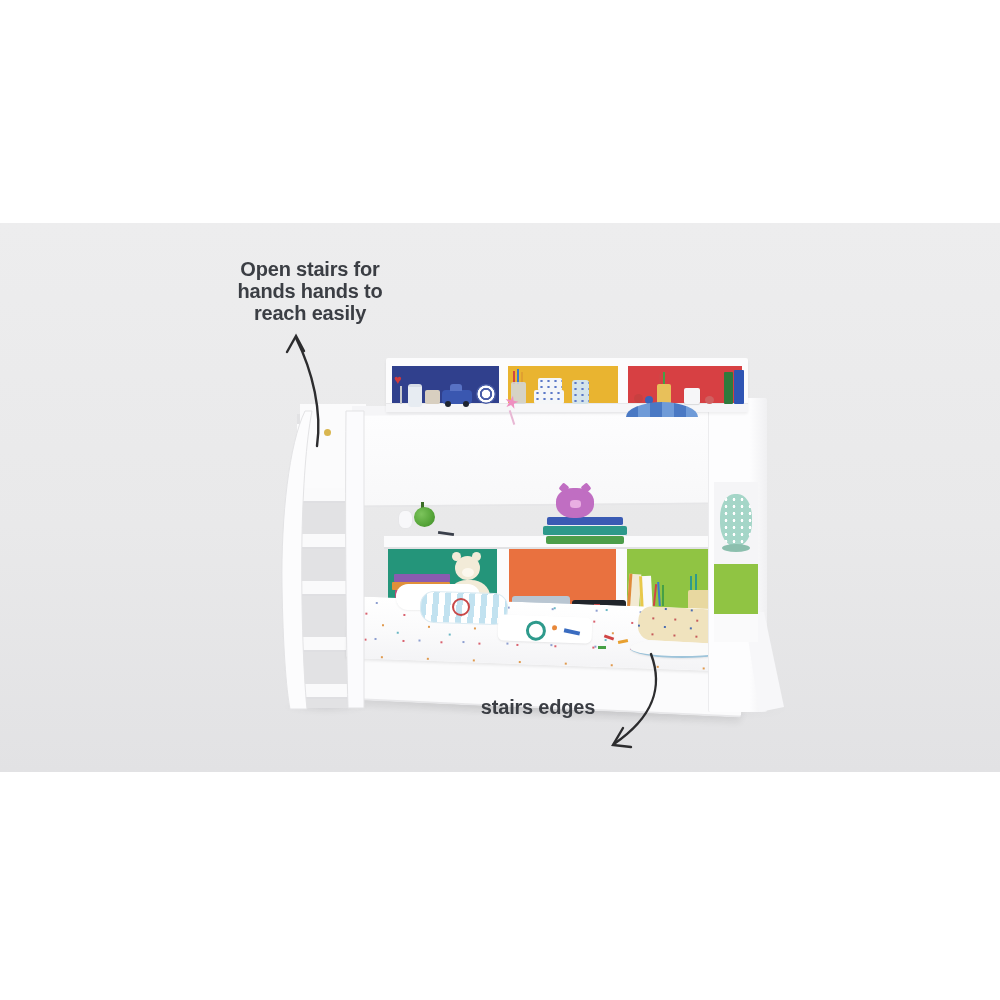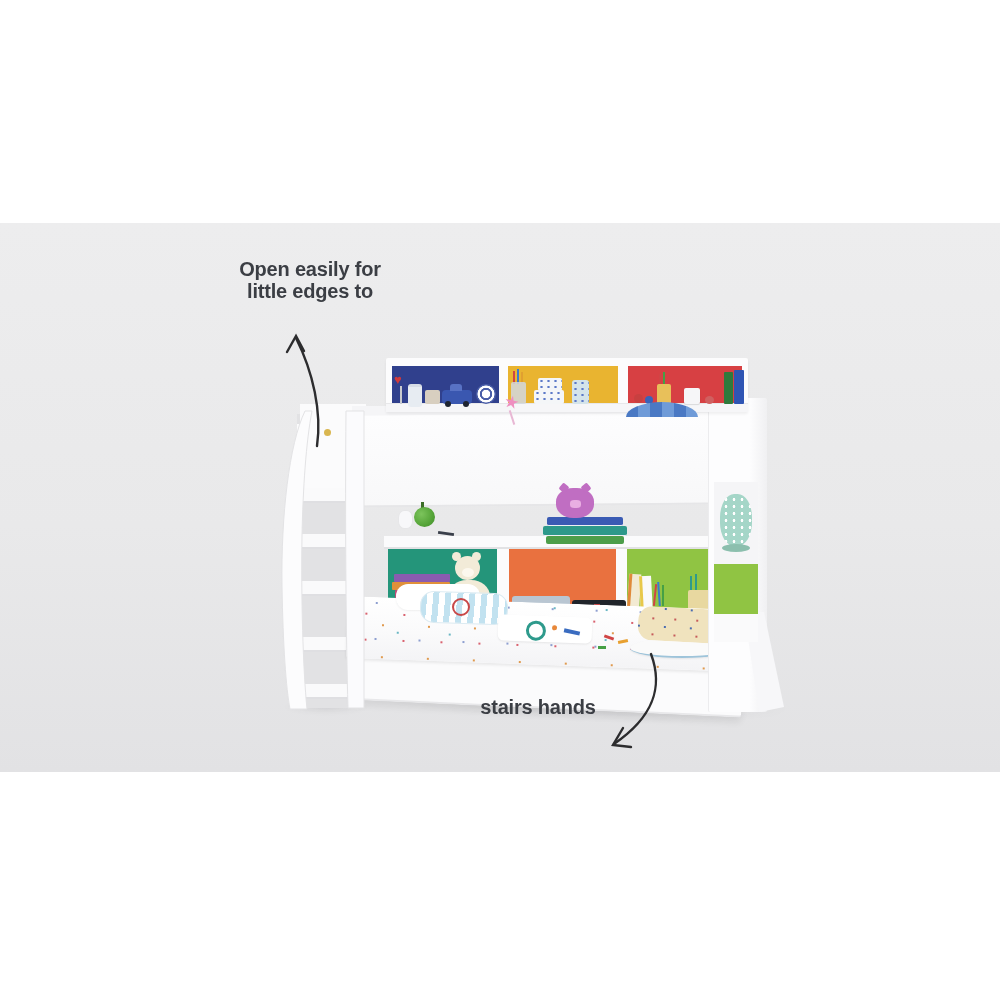--- a/index.html
+++ b/index.html
@@ -208,25 +208,26 @@
     <div class="pw-top">
       <div style="position:absolute;left:6px;top:12px;width:32px;height:52px;border-radius:45%;background:radial-gradient(circle,#ffffff 1.2px,transparent 1.6px) 2px 2px/8px 7px,#a5d6c8;"></div>
       <div style="position:absolute;left:8px;top:62px;width:28px;height:8px;border-radius:50%;background:#8cbfae;"></div>
     </div>
     <div class="pw-green" style="background:#90c443;"></div>
     <div class="pw-white"></div>
   </div>
   <div class="right-leg"></div>
 
   <div class="note note-1">
-    <div>Open easily for</div>
-    <div>little edges to</div>
+    <div>Open stairs for</div>
+    <div>hands hands to</div>
+    <div>reach easily</div>
   </div>
   <div class="note note-2">
-    <div>stairs hands</div>
+    <div>stairs edges</div>
   </div>
 
   <svg class="overlay" viewBox="0 0 1000 1000">
     <path d="M305 411 C289 444 281 516 282 586 C283 646 286 688 290 709 L307 709 C303 670 301 596 302 536 C303 488 306 442 312 411 Z" fill="#fcfcfd" stroke="#e3e3e5" stroke-width="1"></path>
     <path d="M346 411 L364 411 L364 708 L348 708 C346 640 345 520 346 411 Z" fill="#fbfbfd" stroke="#e3e3e5" stroke-width="1"></path>
     <g stroke="#2c2c2e" stroke-width="2.4" fill="none" stroke-linecap="round">
       <path d="M317 446 C322 412 313 372 296 338"></path>
       <path d="M287 352 L296 336 L304 351"></path>
       <path d="M651 654 C663 686 655 716 614 744"></path>
       <path d="M623 728 L613 745 L631 747"></path>

